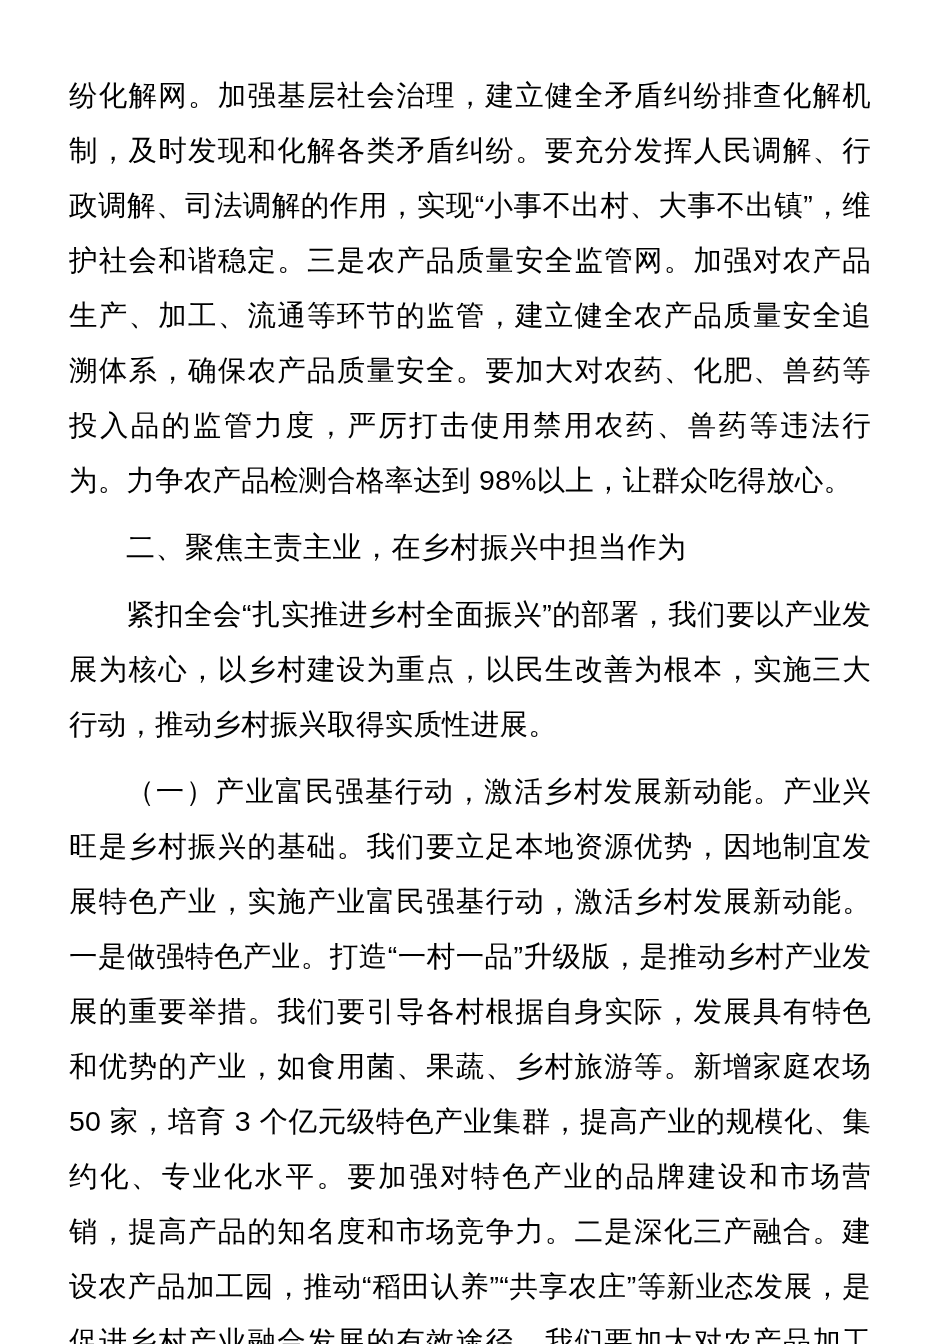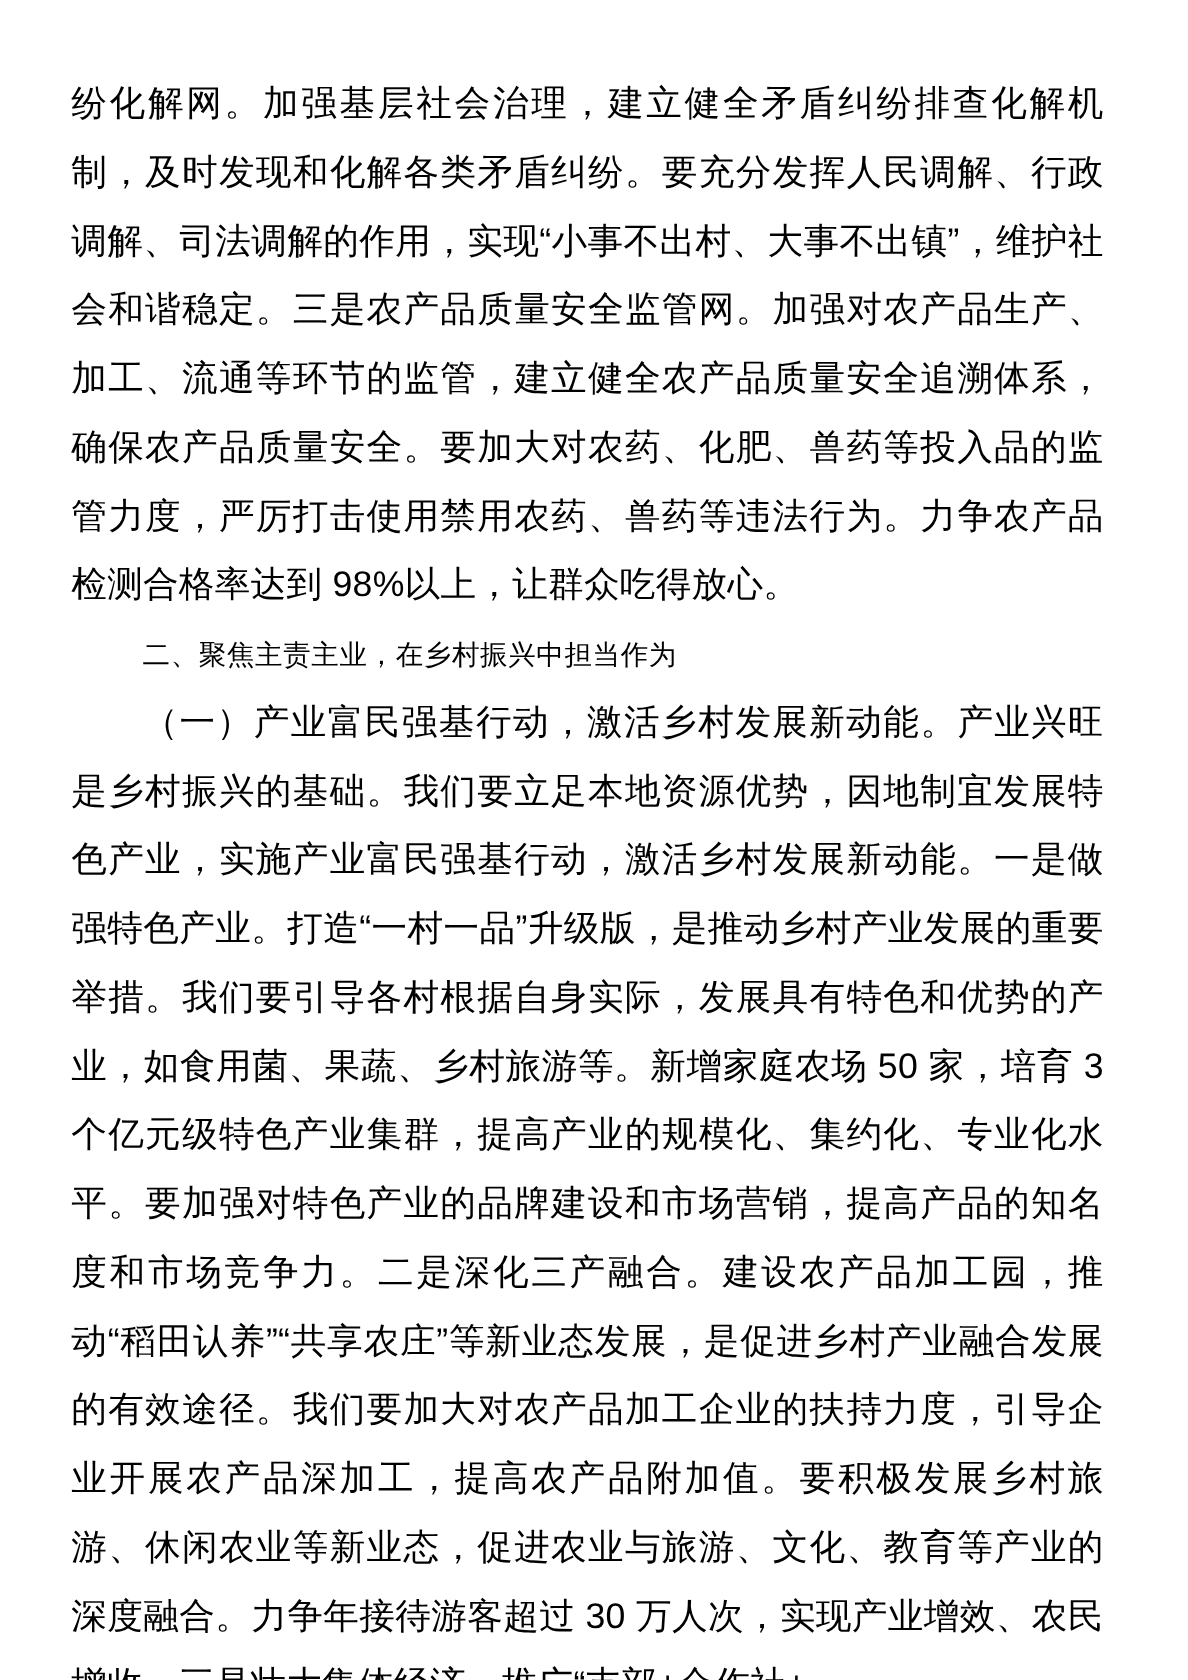--- a/index.html
+++ b/index.html
@@ -19,38 +19,38 @@
     width: 950px;
     height: 1344px;
     background: #ffffff;
     box-sizing: border-box;
     padding: 56px 68px 0 57px;
   }
   .doc-body {
     width: 826px;
   }
   .para {
-    margin: 0;
+    margin: 12px;
     font-size: 28.5px;
     line-height: 55px;
     text-align: justify;
     text-justify: inter-ideograph;
     letter-spacing: 0.2px;
     color: #000000;
     font-weight: 400;
   }
   .para.cont {
     text-indent: 0;
   }
   .para.indent {
     text-indent: 57px;
   }
   .heading-num {
     font-family: "Liberation Serif", "DejaVu Serif", serif;
-    font-size: 22px;
+    font-size: 29px;
     letter-spacing: 0.5px;
   }
   .bold-lead {
     font-weight: 400;
     letter-spacing: 0.4px;
   }
   
   .para > .flow {
     display: inline;
   }
@@ -58,17 +58,18 @@
 </head>
 <body>
 
 <div class="page">
   <div class="doc-body">
 
     <p class="para cont">纷化解网。加强基层社会治理，建立健全矛盾纠纷排查化解机制，及时发现和化解各类矛盾纠纷。要充分发挥人民调解、行政调解、司法调解的作用，实现“小事不出村、大事不出镇”，维护社会和谐稳定。三是农产品质量安全监管网。加强对农产品生产、加工、流通等环节的监管，建立健全农产品质量安全追溯体系，确保农产品质量安全。要加大对农药、化肥、兽药等投入品的监管力度，严厉打击使用禁用农药、兽药等违法行为。力争农产品检测合格率达到 98%以上，让群众吃得放心。</p>
 
     <p class="para indent heading-num">二、聚焦主责主业，在乡村振兴中担当作为</p>
 
+    <p class="para indent">紧扣全会“扎实推进乡村全面振兴”的部署，我们要以产业发展为核心，以乡村建设为重点，以民生改善为根本，实施三大行动，推动乡村振兴取得实质性进展。</p>
 
     <p class="para indent"><span class="bold-lead">（一）产业富民强基行动，激活乡村发展新动能。</span><span class="flow">产业兴旺是乡村振兴的基础。我们要立足本地资源优势，因地制宜发展特色产业，实施产业富民强基行动，激活乡村发展新动能。一是做强特色产业。打造“一村一品”升级版，是推动乡村产业发展的重要举措。我们要引导各村根据自身实际，发展具有特色和优势的产业，如食用菌、果蔬、乡村旅游等。新增家庭农场 50 家，培育 3 个亿元级特色产业集群，提高产业的规模化、集约化、专业化水平。要加强对特色产业的品牌建设和市场营销，提高产品的知名度和市场竞争力。二是深化三产融合。建设农产品加工园，推动“稻田认养”“共享农庄”等新业态发展，是促进乡村产业融合发展的有效途径。我们要加大对农产品加工企业的扶持力度，引导企业开展农产品深加工，提高农产品附加值。要积极发展乡村旅游、休闲农业等新业态，促进农业与旅游、文化、教育等产业的深度融合。力争年接待游客超过 30 万人次，实现产业增效、农民增收。三是壮大集体经济。推广“支部+合作社+</span></p>
 
   </div>
 </div>
 
 </body></html>

